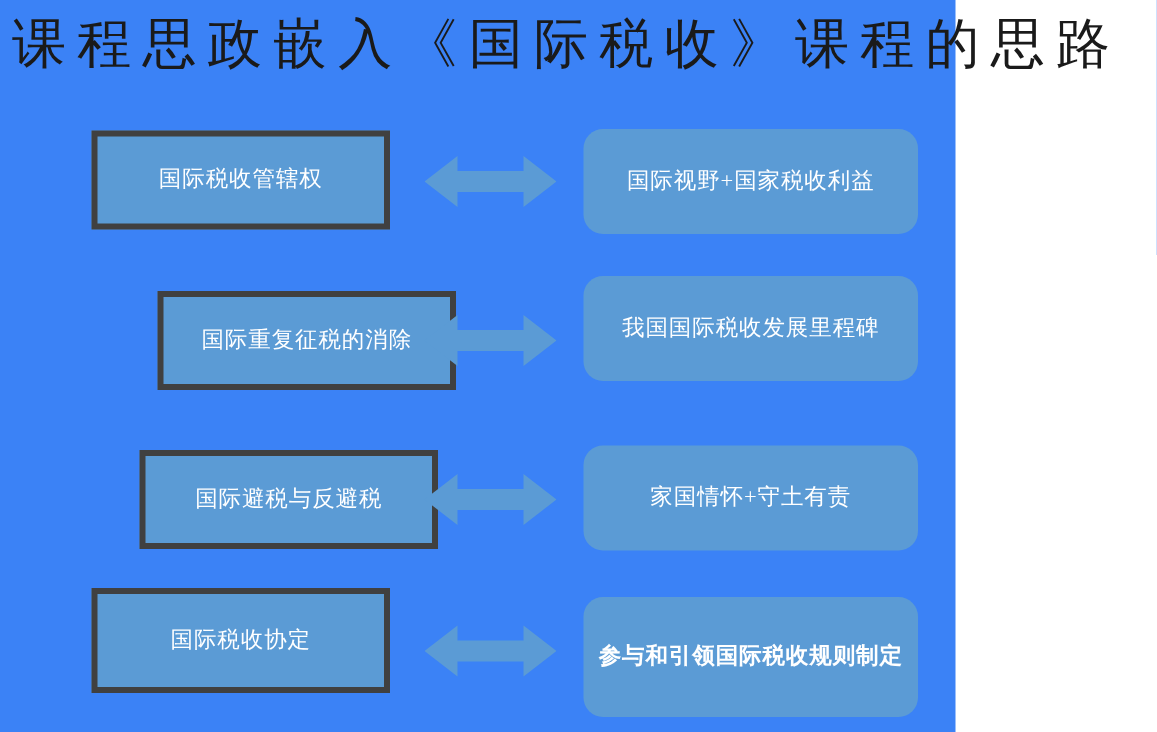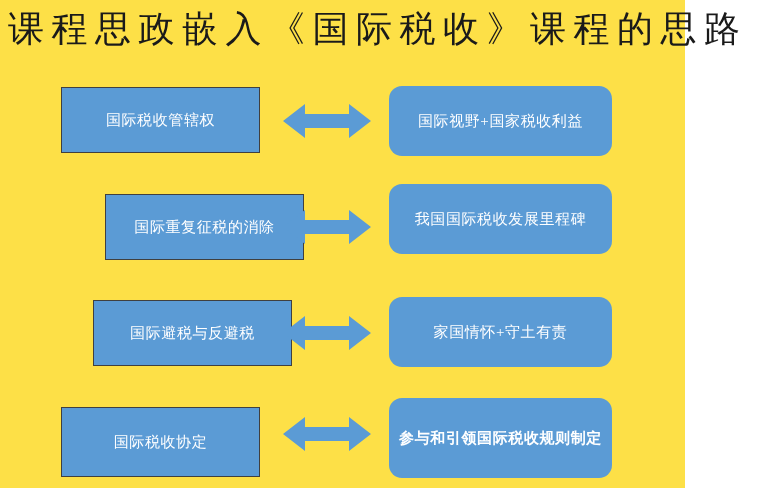--- a/index.html
+++ b/index.html
@@ -13,22 +13,21 @@
     position: relative;
     overflow: hidden;
     font-family: "Liberation Serif", "DejaVu Serif", serif;
   }
 
   #slide {
     position: absolute;
     left: 0; top: 0;
     width: 637px;
     height: 488px;
-    background: #fde047;
-    padding-left: 48px;
+    background: #3b82f6;
   }
 
   
   #slide-title {
     position: absolute;
     left: 8px;
     top: 4px;
     width: 755px;
     height: 52px;
     font-family: "Liberation Serif", "DejaVu Serif", serif;
@@ -67,21 +66,21 @@
     font-size: 15px;
     line-height: 19px;
     letter-spacing: 0.6px;
     box-sizing: border-box;
     padding: 2px 6px;
   }
 
   .node.left {
     left: 61px;
     width: 199px;
-    border: 1px solid #404040;
+    border: 4px solid #404040;
     border-radius: 0;
   }
 
   .node.right {
     left: 389px;
     width: 223px;
     border-radius: 13px;
   }
 
   
@@ -99,21 +98,21 @@
   #row1 .arrow { top: 103px; }
 
   #row2 .left  { top: 194px; height: 66px; margin-left: 44px; }
   #row2 .right { top: 184px; height: 70px; }
   #row2 .arrow { top: 209px; }
 
   #row3 .left  { top: 300px; height: 66px; margin-left: 32px; }
   #row3 .right { top: 297px; height: 70px; }
   #row3 .arrow { top: 315px; }
 
-  #row4 .left  { top: 407px; height: 70px; }
+  #row4 .left  { top: 392px; height: 70px; }
   #row4 .right { top: 398px; height: 80px; font-weight: bold; }
   #row4 .arrow { top: 416px; }
 </style>
 </head>
 <body>
 
 <div id="slide">
 
   <div id="slide-title">课程思政嵌入《国际税收》课程的思路</div>
 

